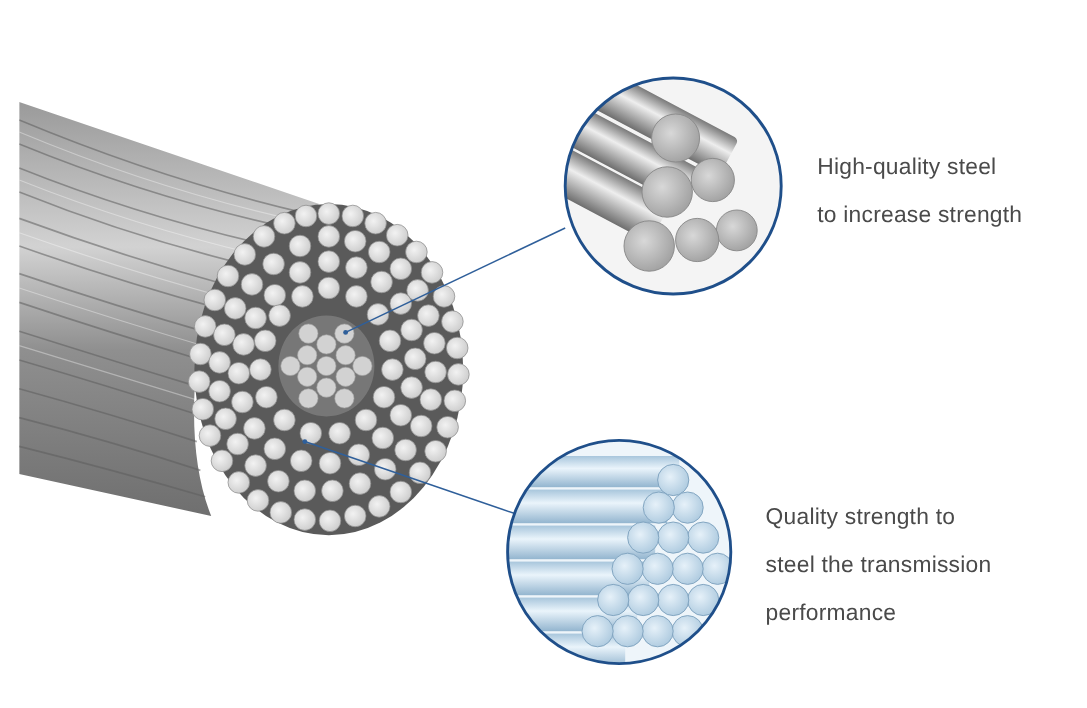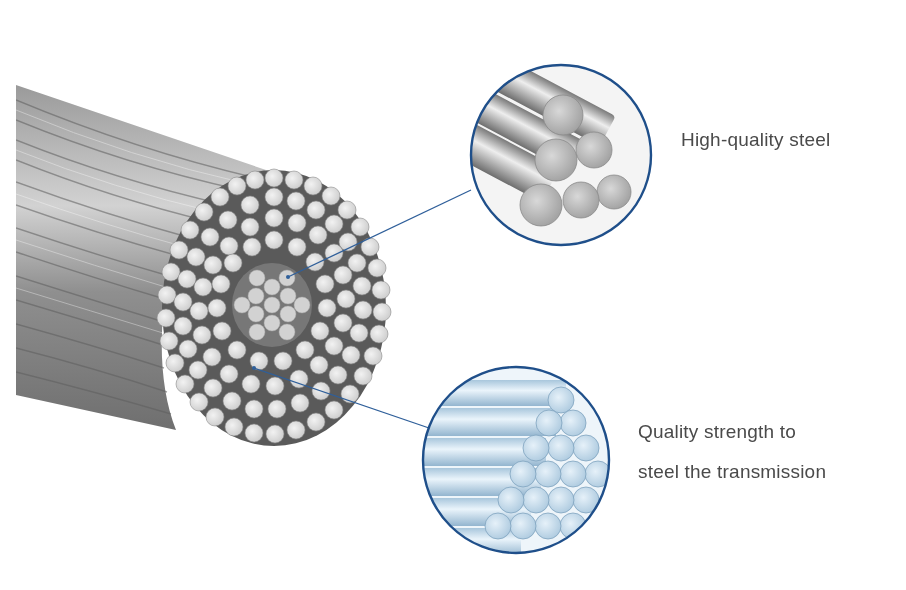--- a/index.html
+++ b/index.html
@@ -252,19 +252,21 @@
             <circle cx="507" cy="526" r="13"></circle>
             <circle cx="482" cy="526" r="13"></circle>
         </g>
       </g>
       <circle cx="500" cy="460" r="93" fill="none" stroke="#1f4f8a" stroke-width="2.4"></circle>
     </g>
   </svg>
 
   <div class="caption" id="cap-steel">
     <span>High-quality steel</span>
+    <span>to increase strength</span>
   </div>
 
   <div class="caption" id="cap-alu">
     <span>Quality strength to</span>
     <span>steel the transmission</span>
+    <span>performance</span>
   </div>
 </div>
 
 </body></html>

